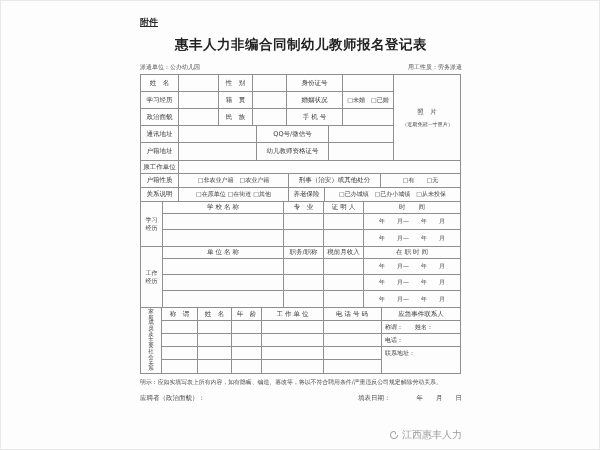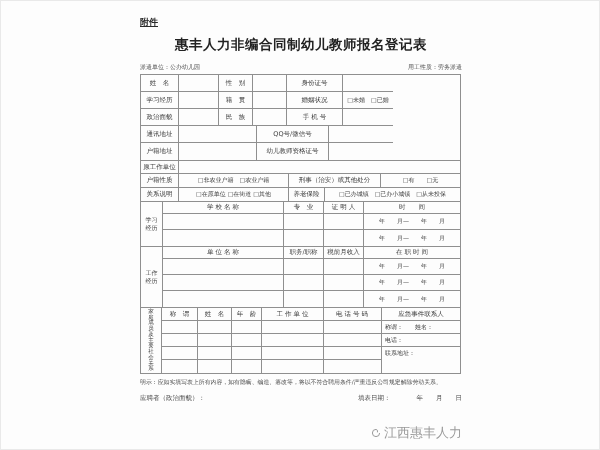--- a/index.html
+++ b/index.html
@@ -36,21 +36,21 @@
   .vtxt.thin { width:7px; font-size:5.5px; line-height:1.05; }
   .emcol { width:79px; border-left:1px solid var(--bc); display:flex; flex-direction:column; }
   .emrow { border-bottom:1px solid var(--bc); height:13px; display:flex; align-items:center;
            padding-left:3px; font-size:6px; white-space:nowrap; overflow:hidden;font-family:Liberation Serif, serif; }
   .emrow.head { justify-content:center; padding-left:0; font-size:6.5px; }
   .emrow.grow { flex:1; border-bottom:none; align-items:flex-start; padding-top:2px; }
   .notice { font-size:6px; margin-top:4px; color:#4a4a4a; white-space:nowrap;
             transform:scale(0.98); transform-origin:left; }
   .signrow { display:flex; justify-content:space-between; font-size:6.5px; margin-top:7px; color:#4a4a4a; }
   .wm { position:absolute; right:138px; bottom:8px; display:flex; align-items:center;
-        gap:3px; color:#9a9a9a; font-size:13px; }
+        gap:3px; color:#9a9a9a; font-size:10px; }
   .wm svg { display:block; }
 </style>
 </head>
 <body>
 
 <div class="frame"></div>
 
 <div class="doc">
   <div class="attach">附件</div>
   <div class="title">惠丰人力非编合同制幼儿教师报名登记表</div>
@@ -92,20 +92,24 @@
           <div class="c" style="width:78px"></div>
           <div class="c" style="width:72px">QQ号/微信号</div>
           <div class="c last" style="width:64px"></div>
         </div>
         <div class="r h17 nb">
           <div class="c" style="width:38px">户籍地址</div>
           <div class="c" style="width:78px"></div>
           <div class="c" style="width:72px">幼儿教师资格证号</div>
           <div class="c last" style="width:64px"></div>
         </div>
+      </div>
+      <div class="pc">
+        <span class="ph">照　片</span>
+        <span class="note">（近期免冠一寸照片）</span>
       </div>
     </div>
 
 
     <div class="r h13">
       <div class="c" style="width:38px">原工作单位</div>
       <div class="c last" style="width:281px"></div>
     </div>
 
     <div class="r h14">

